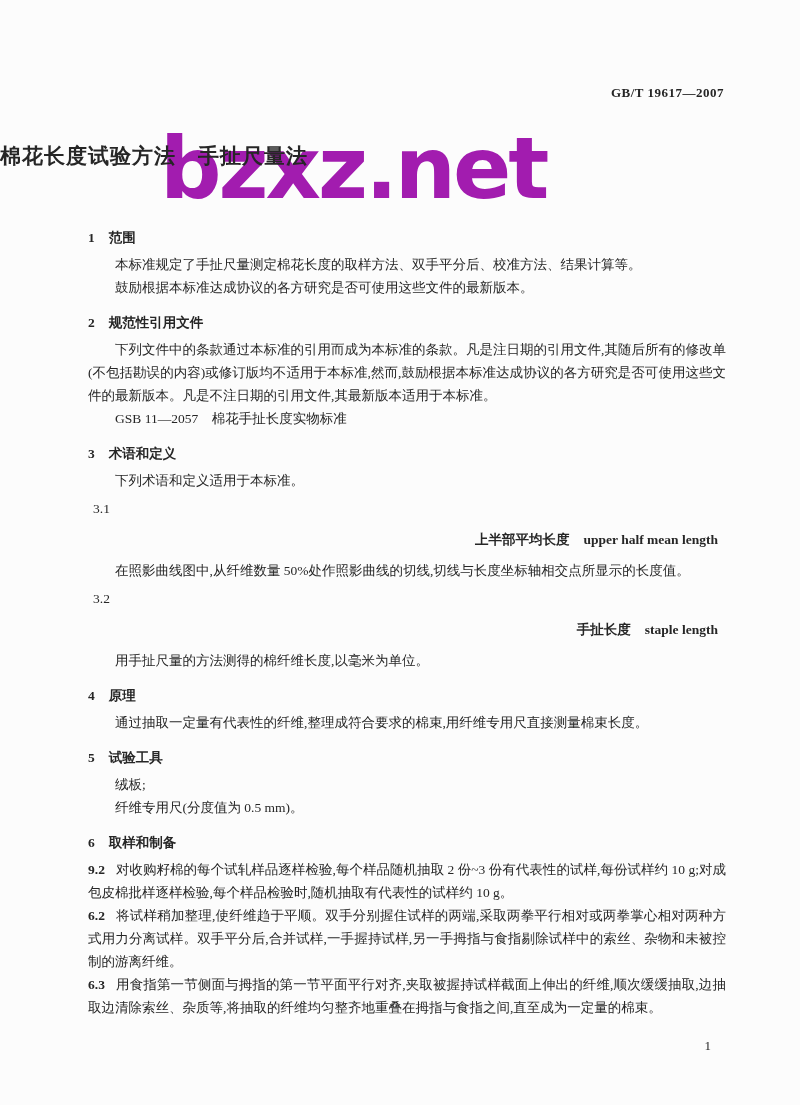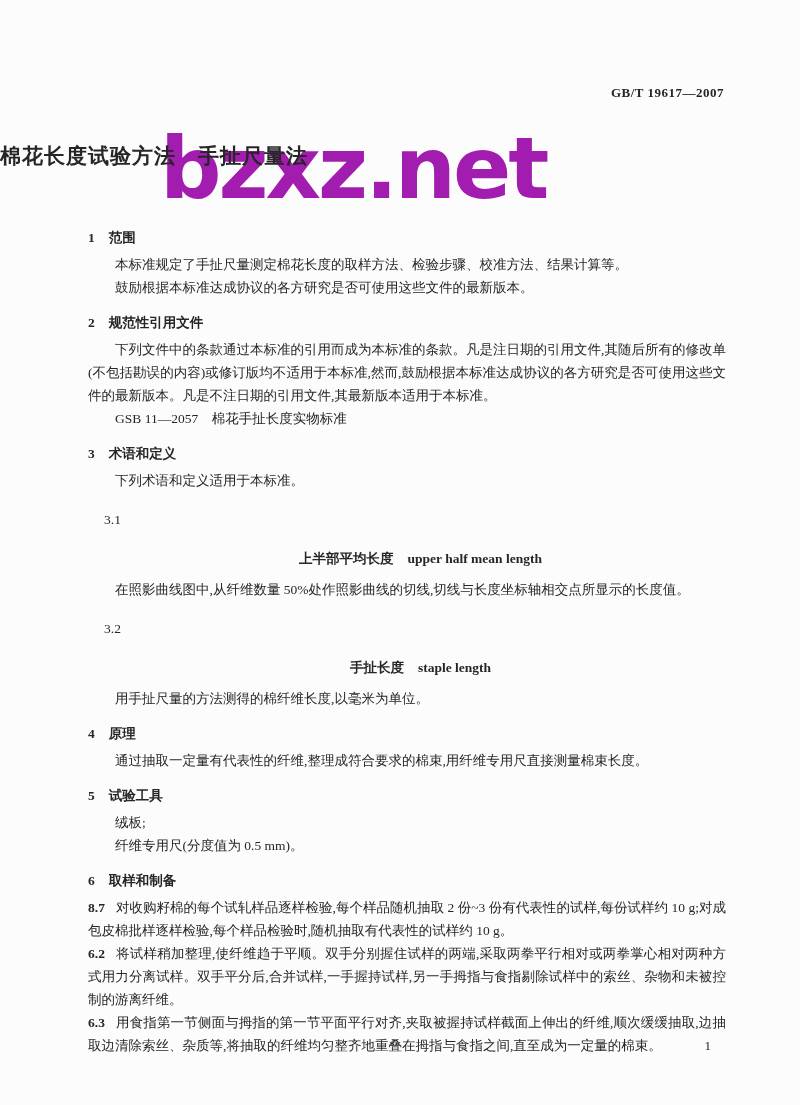--- a/index.html
+++ b/index.html
@@ -51,22 +51,22 @@
     width: 638px;
     font-size: 13.5px;
     line-height: 23px;
     text-align: justify;
     z-index: 1;
   }
   .h { font-weight: 700; margin: 12px 0 4px 0; text-align: left; }
   .h:first-child { }
   .h .h-num { margin-right: 14px; }
   .p { margin: 0; text-indent: 2em; }
-  .clause-num { margin: 16px; text-indent: 0; text-align: left; }
-  .term { margin: 8px; text-indent: 2em; font-weight: 700; text-align: center; }
+  .clause-num { margin: 5px; text-indent: 0; text-align: left; }
+  .term { margin: 8px; text-indent: 2em; font-weight: 700; text-align: right; }
   .term .term-en { margin-left: 14px; }
   .npara { margin: 0; text-indent: 0; }
   .npara .np-num { font-weight: 700; margin-right: 11px; }
   .pageno {
     position: absolute;
     top: 1038px;
     right: 89px;
     font-size: 13px;
     z-index: 1;
   }
@@ -78,21 +78,21 @@
 
   <div class="watermark">bzxz.net</div>
 
   <div class="std-code">GB/T 19617—2007</div>
 
   <h1 class="title">棉花长度试验方法　手扯尺量法</h1>
 
   <div class="content">
 
     <div class="h"><span class="h-num">1</span><span>范围</span></div>
-    <p class="p">本标准规定了手扯尺量测定棉花长度的取样方法、检验步骤、校准方法、结果计算等。</p>
+    <p class="p">本标准规定了手扯尺量测定棉花长度的取样方法、双手平分后、校准方法、结果计算等。</p>
     <p class="p">鼓励根据本标准达成协议的各方研究是否可使用这些文件的最新版本。</p>
 
     <div class="h"><span class="h-num">2</span><span>规范性引用文件</span></div>
     <p class="p">下列文件中的条款通过本标准的引用而成为本标准的条款。凡是注日期的引用文件,其随后所有的修改单(不包括勘误的内容)或修订版均不适用于本标准,然而,鼓励根据本标准达成协议的各方研究是否可使用这些文件的最新版本。凡是不注日期的引用文件,其最新版本适用于本标准。</p>
     <p class="p">GSB 11—2057　棉花手扯长度实物标准</p>
 
     <div class="h"><span class="h-num">3</span><span>术语和定义</span></div>
     <p class="p">下列术语和定义适用于本标准。</p>
 
     <p class="clause-num">3.1</p>
@@ -104,21 +104,21 @@
     <p class="p">用手扯尺量的方法测得的棉纤维长度,以毫米为单位。</p>
 
     <div class="h"><span class="h-num">4</span><span>原理</span></div>
     <p class="p">通过抽取一定量有代表性的纤维,整理成符合要求的棉束,用纤维专用尺直接测量棉束长度。</p>
 
     <div class="h"><span class="h-num">5</span><span>试验工具</span></div>
     <p class="p">绒板;</p>
     <p class="p">纤维专用尺(分度值为 0.5 mm)。</p>
 
     <div class="h"><span class="h-num">6</span><span>取样和制备</span></div>
-    <p class="npara"><span class="np-num">8.7</span><span>对收购籽棉的每个试轧样品逐样检验,每个样品随机抽取 2 份~3 份有代表性的试样,每份试样约 10 g;对成包皮棉批样逐样检验,每个样品检验时,随机抽取有代表性的试样约 10 g。</span></p>
+    <p class="npara"><span class="np-num">9.2</span><span>对收购籽棉的每个试轧样品逐样检验,每个样品随机抽取 2 份~3 份有代表性的试样,每份试样约 10 g;对成包皮棉批样逐样检验,每个样品检验时,随机抽取有代表性的试样约 10 g。</span></p>
     <p class="npara"><span class="np-num">6.2</span><span>将试样稍加整理,使纤维趋于平顺。双手分别握住试样的两端,采取两拳平行相对或两拳掌心相对两种方式用力分离试样。双手平分后,合并试样,一手握持试样,另一手拇指与食指剔除试样中的索丝、杂物和未被控制的游离纤维。</span></p>
     <p class="npara"><span class="np-num">6.3</span><span>用食指第一节侧面与拇指的第一节平面平行对齐,夹取被握持试样截面上伸出的纤维,顺次缓缓抽取,边抽取边清除索丝、杂质等,将抽取的纤维均匀整齐地重叠在拇指与食指之间,直至成为一定量的棉束。</span></p>
 
   </div>
 
   <div class="pageno">1</div>
 
 </div>
 
 </body></html>

